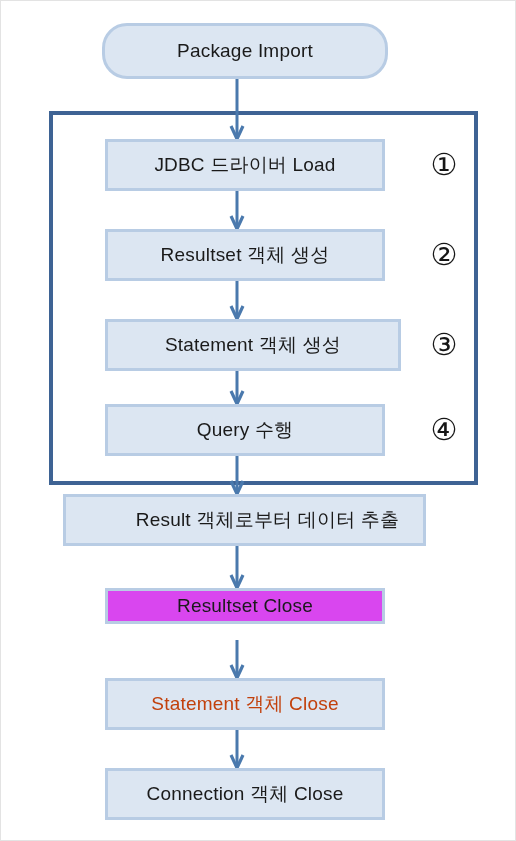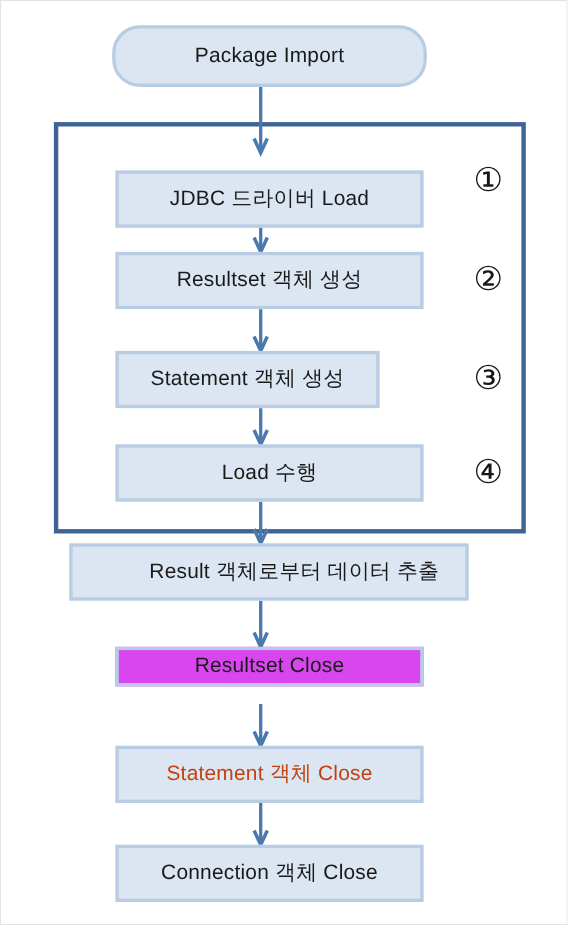--- a/index.html
+++ b/index.html
@@ -124,31 +124,31 @@
           <line x1="10" y1="0" x2="10" y2="36" stroke="#4a79ad" stroke-width="3"></line>
           <polyline points="4,25 10,38 16,25" fill="none" stroke="#4a79ad" stroke-width="3.2" stroke-linecap="butt"></polyline>
         </svg>
       </div>
     </div>
 
   <div id="node-layer">
       <div class="node" style="left: 101px; top: 22px; width: 286px; height: 56px; background: rgb(220, 230, 242); border-color: rgb(184, 204, 228); color: rgb(26, 26, 26); border-radius: 25px;">
         <span class="label">Package Import</span>
       </div>
-      <div class="node" style="left: 104px; top: 138px; width: 280px; height: 52px; background: rgb(220, 230, 242); border-color: rgb(184, 204, 228); color: rgb(26, 26, 26); margin-top: 16px;">
+      <div class="node" style="left: 104px; top: 138px; width: 280px; height: 52px; background: rgb(220, 230, 242); border-color: rgb(184, 204, 228); color: rgb(26, 26, 26);">
         <span class="label">JDBC 드라이버 Load</span>
       </div>
       <div class="node" style="left: 104px; top: 228px; width: 280px; height: 52px; background: rgb(220, 230, 242); border-color: rgb(184, 204, 228); color: rgb(26, 26, 26);">
         <span class="label">Resultset 객체 생성</span>
       </div>
-      <div class="node" style="left: 104px; top: 318px; width: 240px; height: 52px; background: rgb(220, 230, 242); border-color: rgb(184, 204, 228); color: rgb(26, 26, 26);">
+      <div class="node" style="left: 104px; top: 318px; width: 296px; height: 52px; background: rgb(220, 230, 242); border-color: rgb(184, 204, 228); color: rgb(26, 26, 26);">
         <span class="label">Statement 객체 생성</span>
       </div>
       <div class="node" style="left: 104px; top: 403px; width: 280px; height: 52px; background: rgb(220, 230, 242); border-color: rgb(184, 204, 228); color: rgb(26, 26, 26);">
-        <span class="label">Load 수행</span>
+        <span class="label">Query 수행</span>
       </div>
       <div class="node" style="left: 62px; top: 493px; width: 363px; height: 52px; background: rgb(220, 230, 242); border-color: rgb(184, 204, 228); color: rgb(26, 26, 26); padding-left: 46px;">
         <span class="label">Result 객체로부터 데이터 추출</span>
       </div>
       <div class="node" style="left: 104px; top: 587px; width: 280px; height: 36px; background: #d946ef; border-color: rgb(184, 204, 228); color: rgb(26, 26, 26);">
         <span class="label">Resultset Close</span>
       </div>
       <div class="node" style="left: 104px; top: 677px; width: 280px; height: 52px; background: rgb(220, 230, 242); border-color: rgb(184, 204, 228); color: #c2410c;">
         <span class="label">Statement 객체 Close</span>
       </div>

